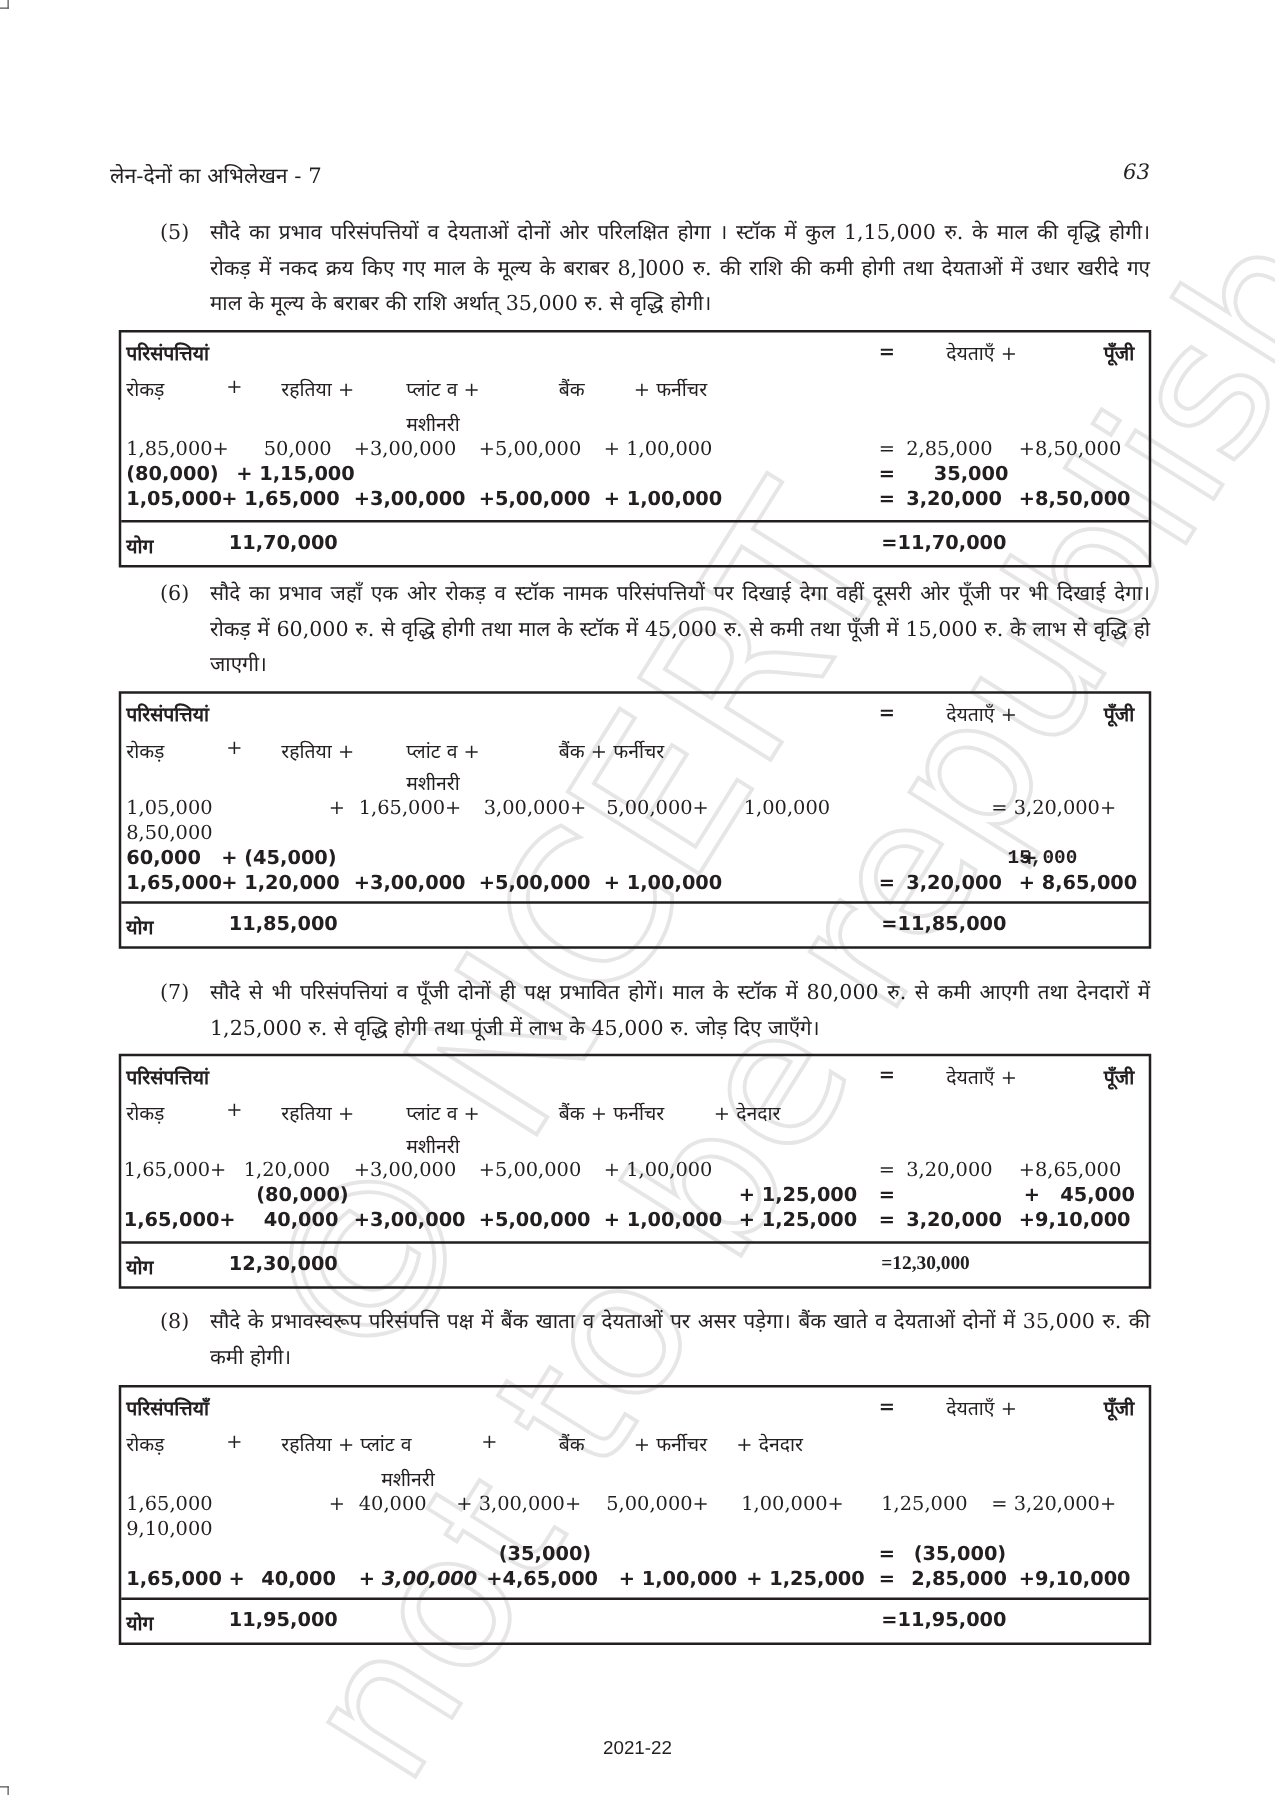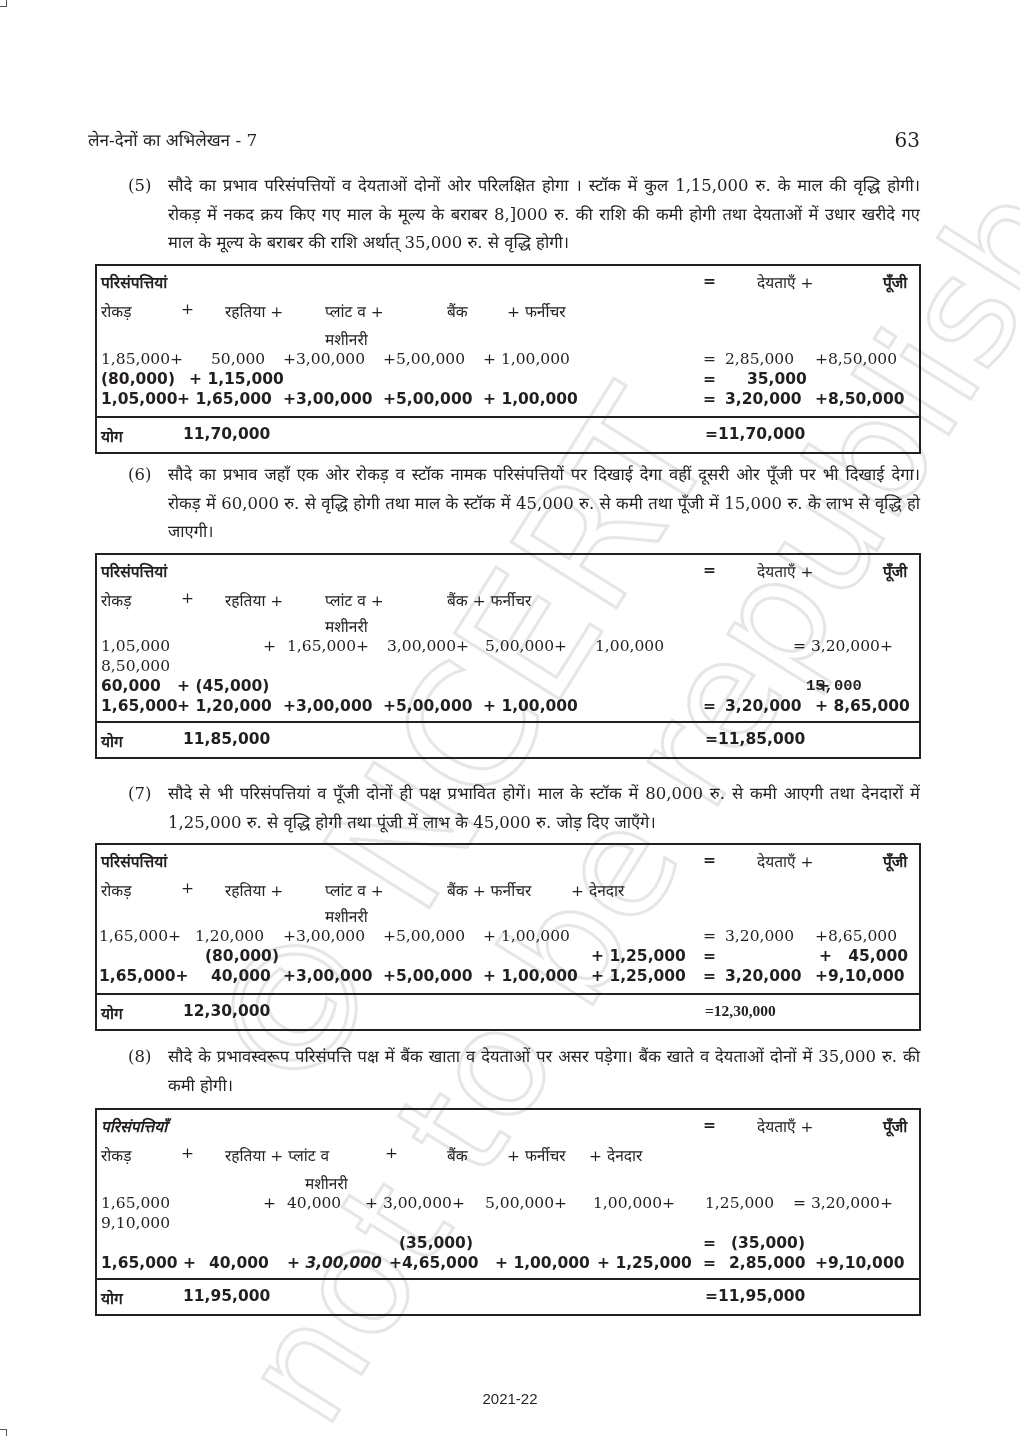--- a/index.html
+++ b/index.html
@@ -3,21 +3,21 @@
 <meta charset="utf-8">
 <style>
   html, body { margin:0; padding:0; background:#ffffff; }
   body { width:1020px; height:1436px; position:relative; overflow:hidden;
          font-family:"DejaVu Serif", serif; color:#231f20; }
   .corner { position:absolute; width:6px; height:6px; border-color:#555; border-style:solid; }
   .corner.tl { left:0; top:0; border-width:0 1px 1px 0; }
   .corner.bl { left:0; bottom:0; border-width:1px 1px 0 0; }
   .watermark { position:absolute; left:0; top:0; width:1020px; height:1436px; pointer-events:none; z-index:0; }
   .running-head { position:absolute; left:88px; top:128px; font-size:17px; }
-  .page-number { position:absolute; right:100px; top:128px; font-size:20px; }
+  .page-number { position:absolute; right:100px; top:128px; font-size:17px;font-style:italic; }
   .para { position:absolute; left:120px; width:800px; font-size:16.5px; line-height:28.5px; text-align:justify; z-index:1; }
   .para .num { position:absolute; left:8px; top:0; }
   .para .txt { margin-left:48px; display:block; }
   .tbl { position:absolute; left:95px; width:822px; border:2px solid #231f20; z-index:1; font-size:15.5px; }
   .tbl .row { position:relative; height:20px;padding-left:10px; }
   .tbl .cell { position:absolute; white-space:nowrap; }
   .tbl .hdr { height:30px; }
   .tbl .b { font-weight:bold; }
   .tbl .tot { border-top:2px solid #231f20; height:34px; }
   .tbl .tot .cell { top:7px; font-weight:bold; }
@@ -206,21 +206,21 @@
     <span class="cell" style="left:608px;font-family:Liberation Serif, serif;">=12,30,000</span>
   </div>
 </div>
 
 <div class="para" style="top:1043px;">
   <span class="num">(8)</span>
   <span class="txt">सौदे के प्रभावस्वरूप परिसंपत्ति पक्ष में बैंक खाता व देयताओं पर असर पड़ेगा। बैंक खाते व देयताओं दोनों में 35,000 रु. की कमी होगी।</span>
 </div>
 <div class="tbl" style="top:1108px; height:204px;">
   <div class="row hdr">
-    <span class="cell b" style="left:4px;top:5px;font-style:italic;">परिसंपत्तियाँ</span>
+    <span class="cell b" style="left:4px;top:5px;">परिसंपत्तियाँ</span>
     <span class="cell b" style="left:606px;top:5px;">=</span>
     <span class="cell" style="left:660px;top:5px;">देयताएँ +</span>
     <span class="cell b" style="left:786px;top:5px;">पूँजी</span>
   </div>
   <div class="row" style="height:28px;">
     <span class="cell" style="left:4px;top:4px;">रोकड़</span>
     <span class="cell" style="left:84px;top:4px;">+</span>
     <span class="cell" style="left:128px;top:4px;">रहतिया + प्लांट व</span>
     <span class="cell" style="left:288px;top:4px;">+</span>
     <span class="cell" style="left:350px;top:4px;">बैंक</span>

